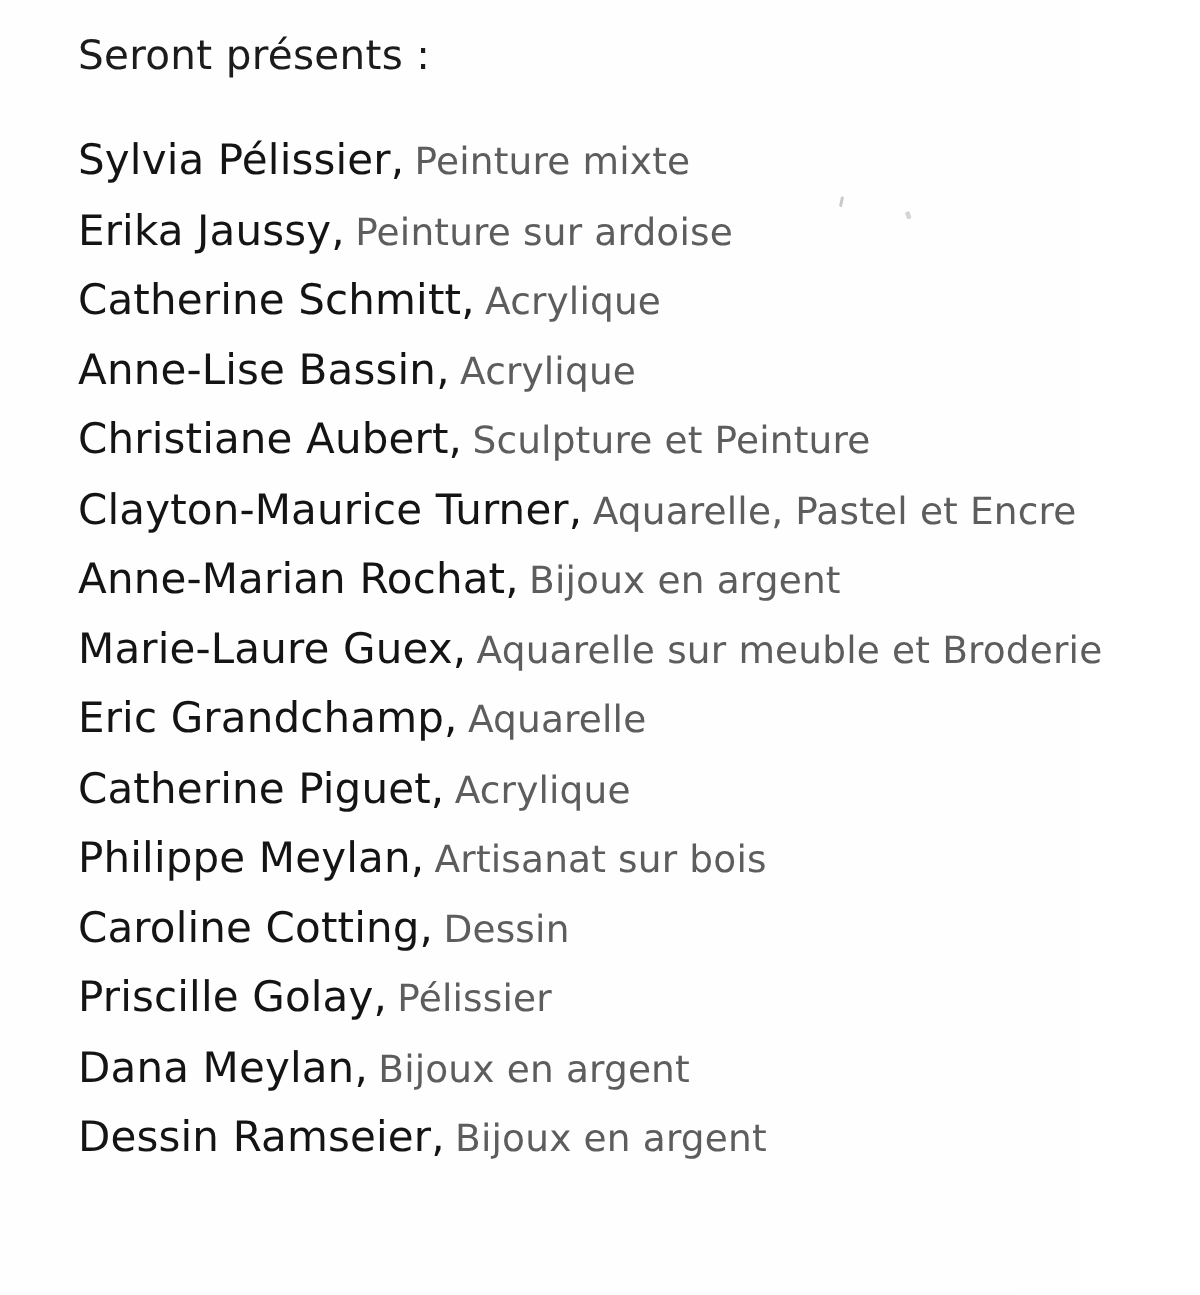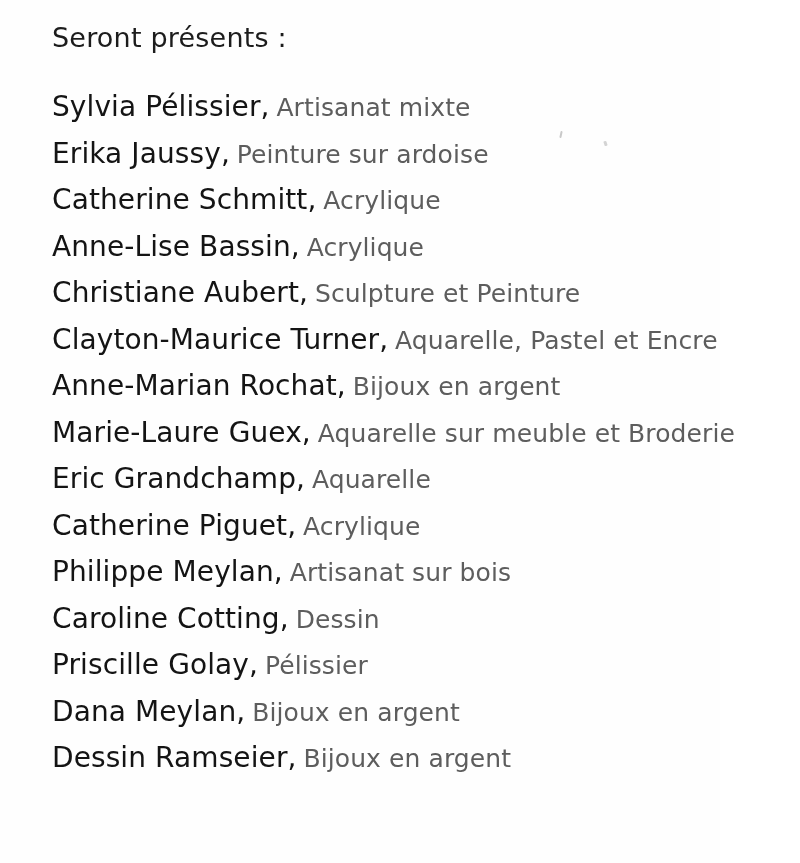--- a/index.html
+++ b/index.html
@@ -73,21 +73,21 @@
 </head>
 <body>
 
 <div class="page">
 
   <div class="heading">Seront présents :</div>
 
   <div class="list">
 
     <div class="entry">
-      <span class="name">Sylvia Pélissier</span><span class="sep">,</span><span class="role">Artisanat mixte</span>
+      <span class="name">Sylvia Pélissier</span><span class="sep">,</span><span class="role">Peinture mixte</span>
     </div>
 
     <div class="entry">
       <span class="name">Erika Jaussy</span><span class="sep">,</span><span class="role">Peinture sur ardoise</span>
     </div>
 
     <div class="entry">
       <span class="name">Catherine Schmitt</span><span class="sep">,</span><span class="role">Acrylique</span>
     </div>
 

